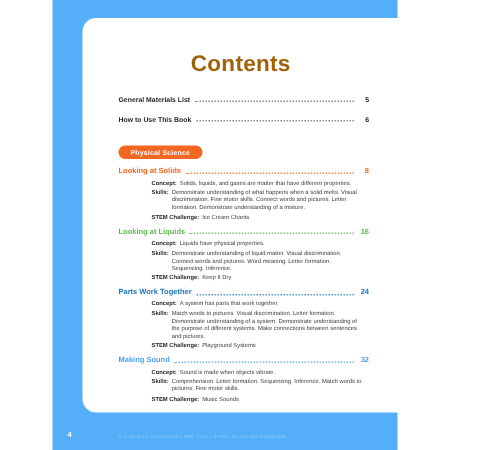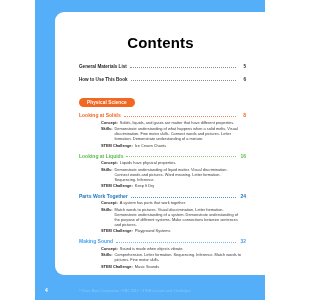--- a/index.html
+++ b/index.html
@@ -17,21 +17,21 @@
     background:#ffffff;
     border-top-left-radius:9px;
     border-bottom-left-radius:9px;
   }
   .inner{
     position:absolute;left:0;top:0;right:0;bottom:0;
     padding:14px 18px 0 24px;
     box-sizing:border-box;
   }
   .toc-title{
-    color:#000000;
+    color:#a16207;
     font-size:15px;
     font-weight:bold;
     text-align:center;
     letter-spacing:.2px;
     margin:8px 0 13px 0;
     padding-right:40px;
   }
   .front-row{
     display:flex;align-items:flex-end;
     margin:0 0 8px 0;

